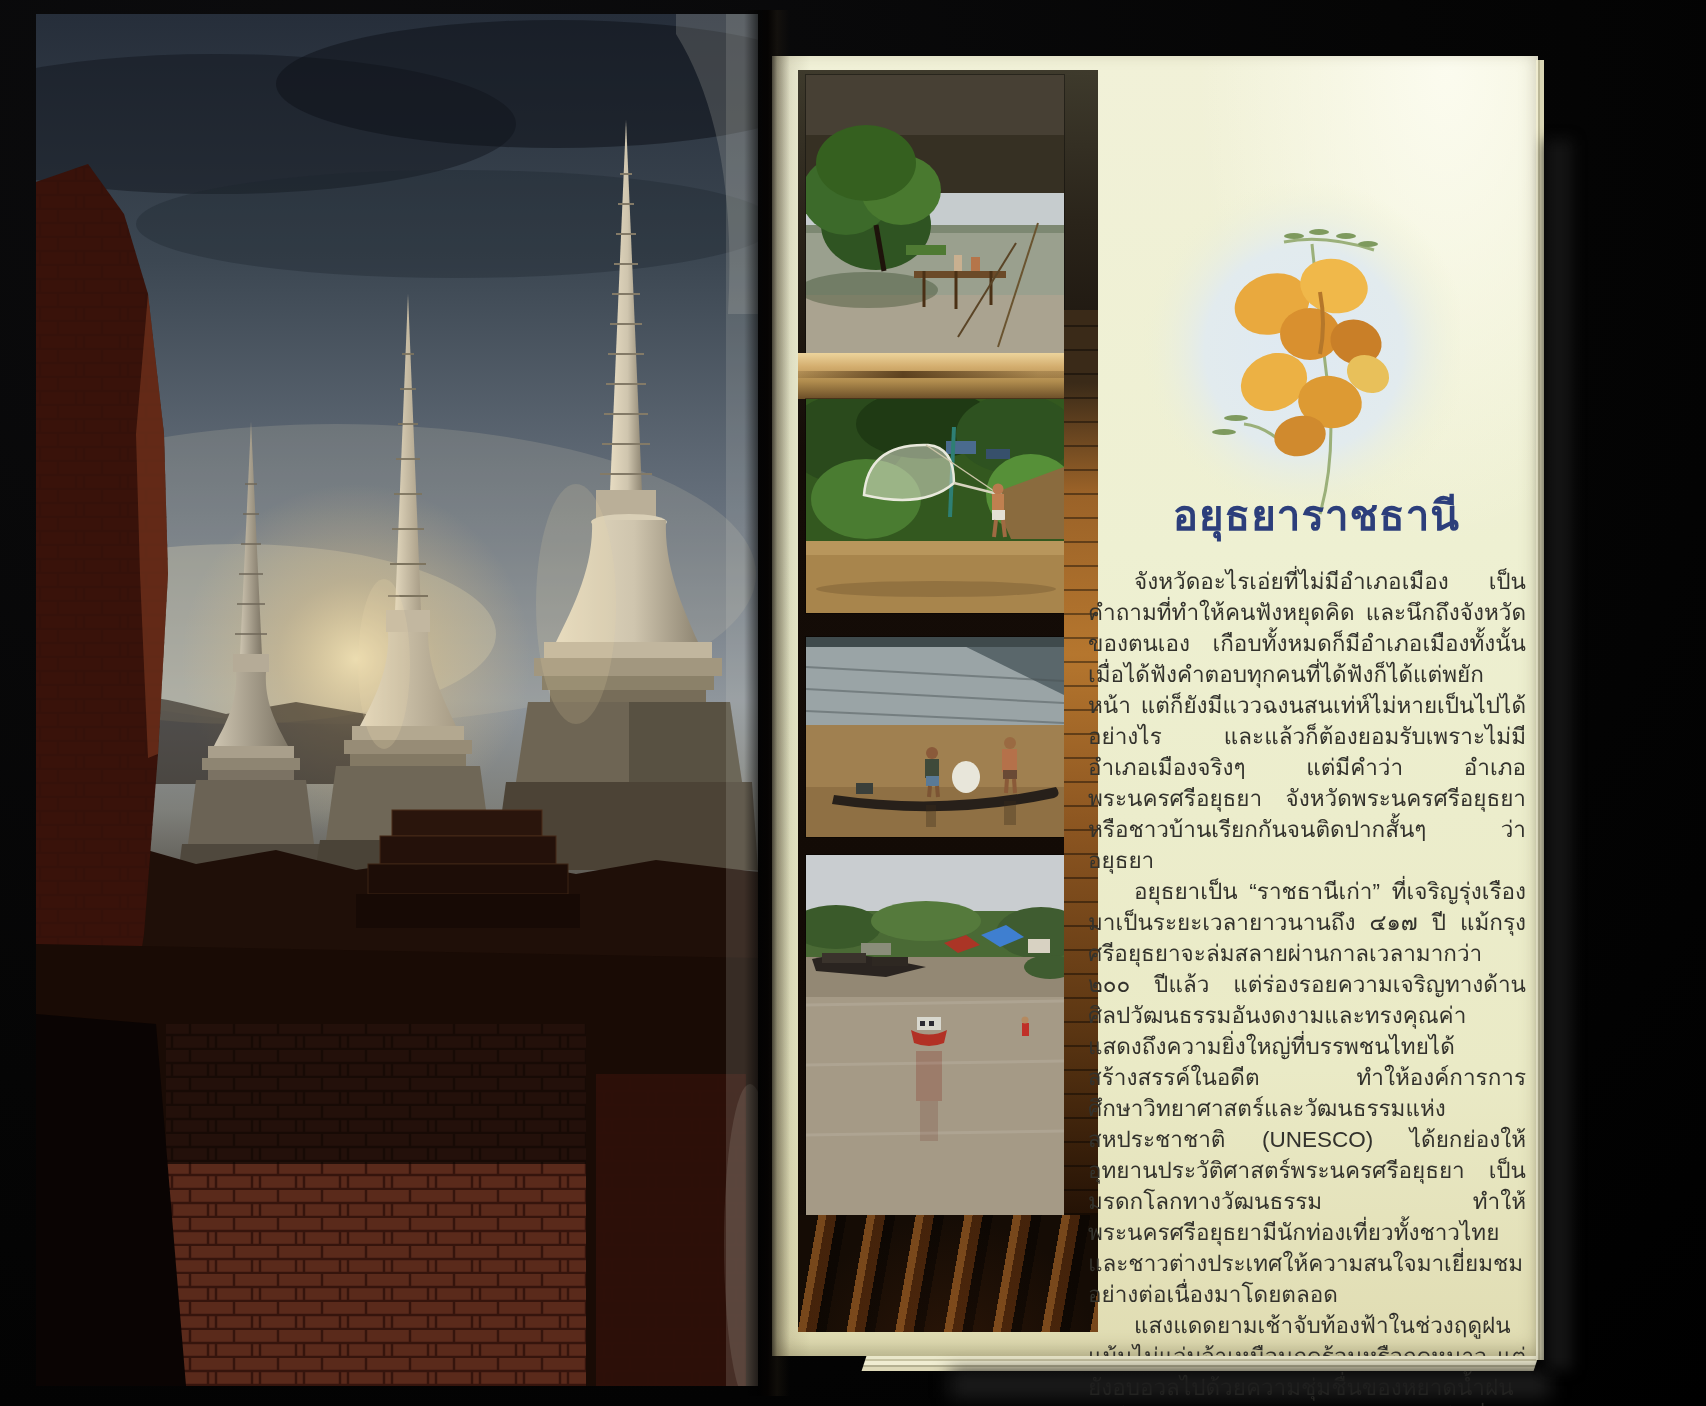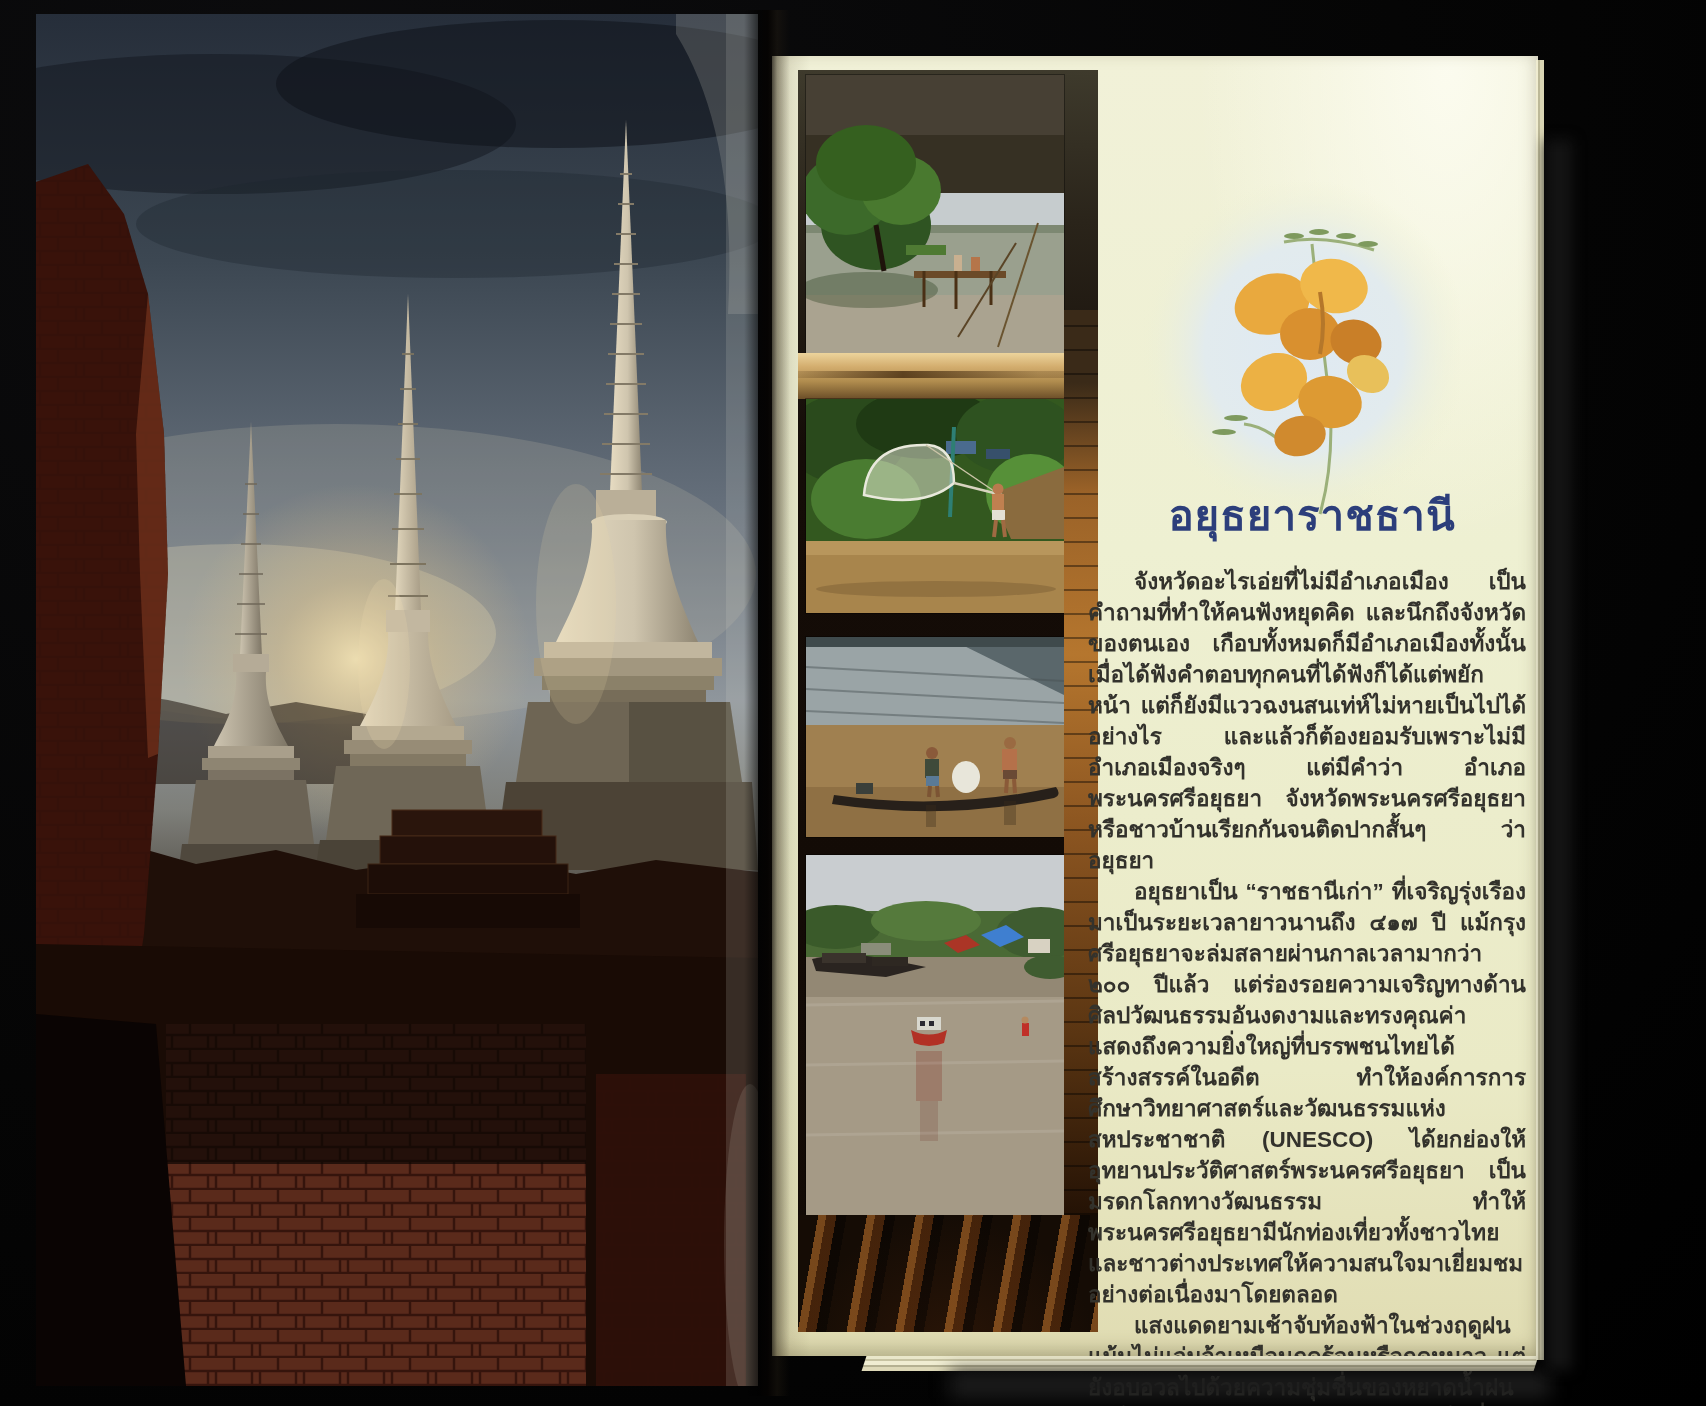--- a/index.html
+++ b/index.html
@@ -35,27 +35,27 @@
           repeating-linear-gradient(0deg, rgba(0,0,0,.4) 0 2px, rgba(0,0,0,0) 2px 24px),
           linear-gradient(180deg,#3a2a18 0%, #3a2a18 8%, #9a6228 20%, #b5762e 38%, #8a5420 58%, #5a3512 80%, #241205 100%);}
   .wood-bottom{position:absolute;left:0;top:1145px;width:300px;height:117px;
         background:
           repeating-linear-gradient(100deg, rgba(0,0,0,0) 0 20px, rgba(200,120,45,.55) 20px 28px, rgba(100,50,14,.6) 28px 38px, rgba(0,0,0,.4) 38px 48px),
           radial-gradient(ellipse at 50% 120%, #2a1507 0%, #150c05 70%);}
   
   .flower{position:absolute;left:352px;top:118px;width:336px;height:350px;}
   .flower svg{display:block;width:100%;height:100%;}
   
-  .title{position:absolute;left:392px;top:426px;width:296px;text-align:center;
+  .title{position:absolute;left:392px;top:426px;width:296px;text-align:right;
          font-size:42px;font-weight:bold;letter-spacing:1px;color:var(--title_blue,#2c3e7b);
          font-family:"Liberation Sans", sans-serif;}
   
   .bodytext{position:absolute;left:316px;top:510px;width:438px;color:var(--body_text,#33322c);
          font-size:22.5px;line-height:31px;text-align:justify;}
-  .bodytext p{margin:0;text-indent:46px;font-weight:bold;}
+  .bodytext p{margin:0;text-indent:46px;}
   
   .gutter{position:absolute;left:744px;top:10px;width:46px;height:1386px;
          background:linear-gradient(90deg, rgba(0,0,0,0) 0%, rgba(0,0,0,.55) 30%, rgba(5,3,2,.9) 52%, rgba(40,32,20,.35) 72%, rgba(0,0,0,0) 100%);}
   .edge-bottom{position:absolute;left:864px;top:1356px;width:672px;height:15px;
          background:repeating-linear-gradient(180deg,#eae7ca 0 3px,#c7c3a2 3px 5px,#f0edd2 5px 9px,#b5b192 9px 11px,#ded9b8 11px 15px);
          transform:skewX(-18deg);}
   .edge-right{position:absolute;left:1536px;top:60px;width:8px;height:1300px;
          background:repeating-linear-gradient(90deg,#efecd0 0 2px,#bcb897 2px 4px,#d9d5b4 4px 8px);}
   .shadow-bottom{position:absolute;left:950px;top:1372px;width:600px;height:26px;background:#1c1c1c;filter:blur(9px);}
   .shadow-right{position:absolute;left:1546px;top:140px;width:26px;height:1230px;background:#141414;filter:blur(7px);}

